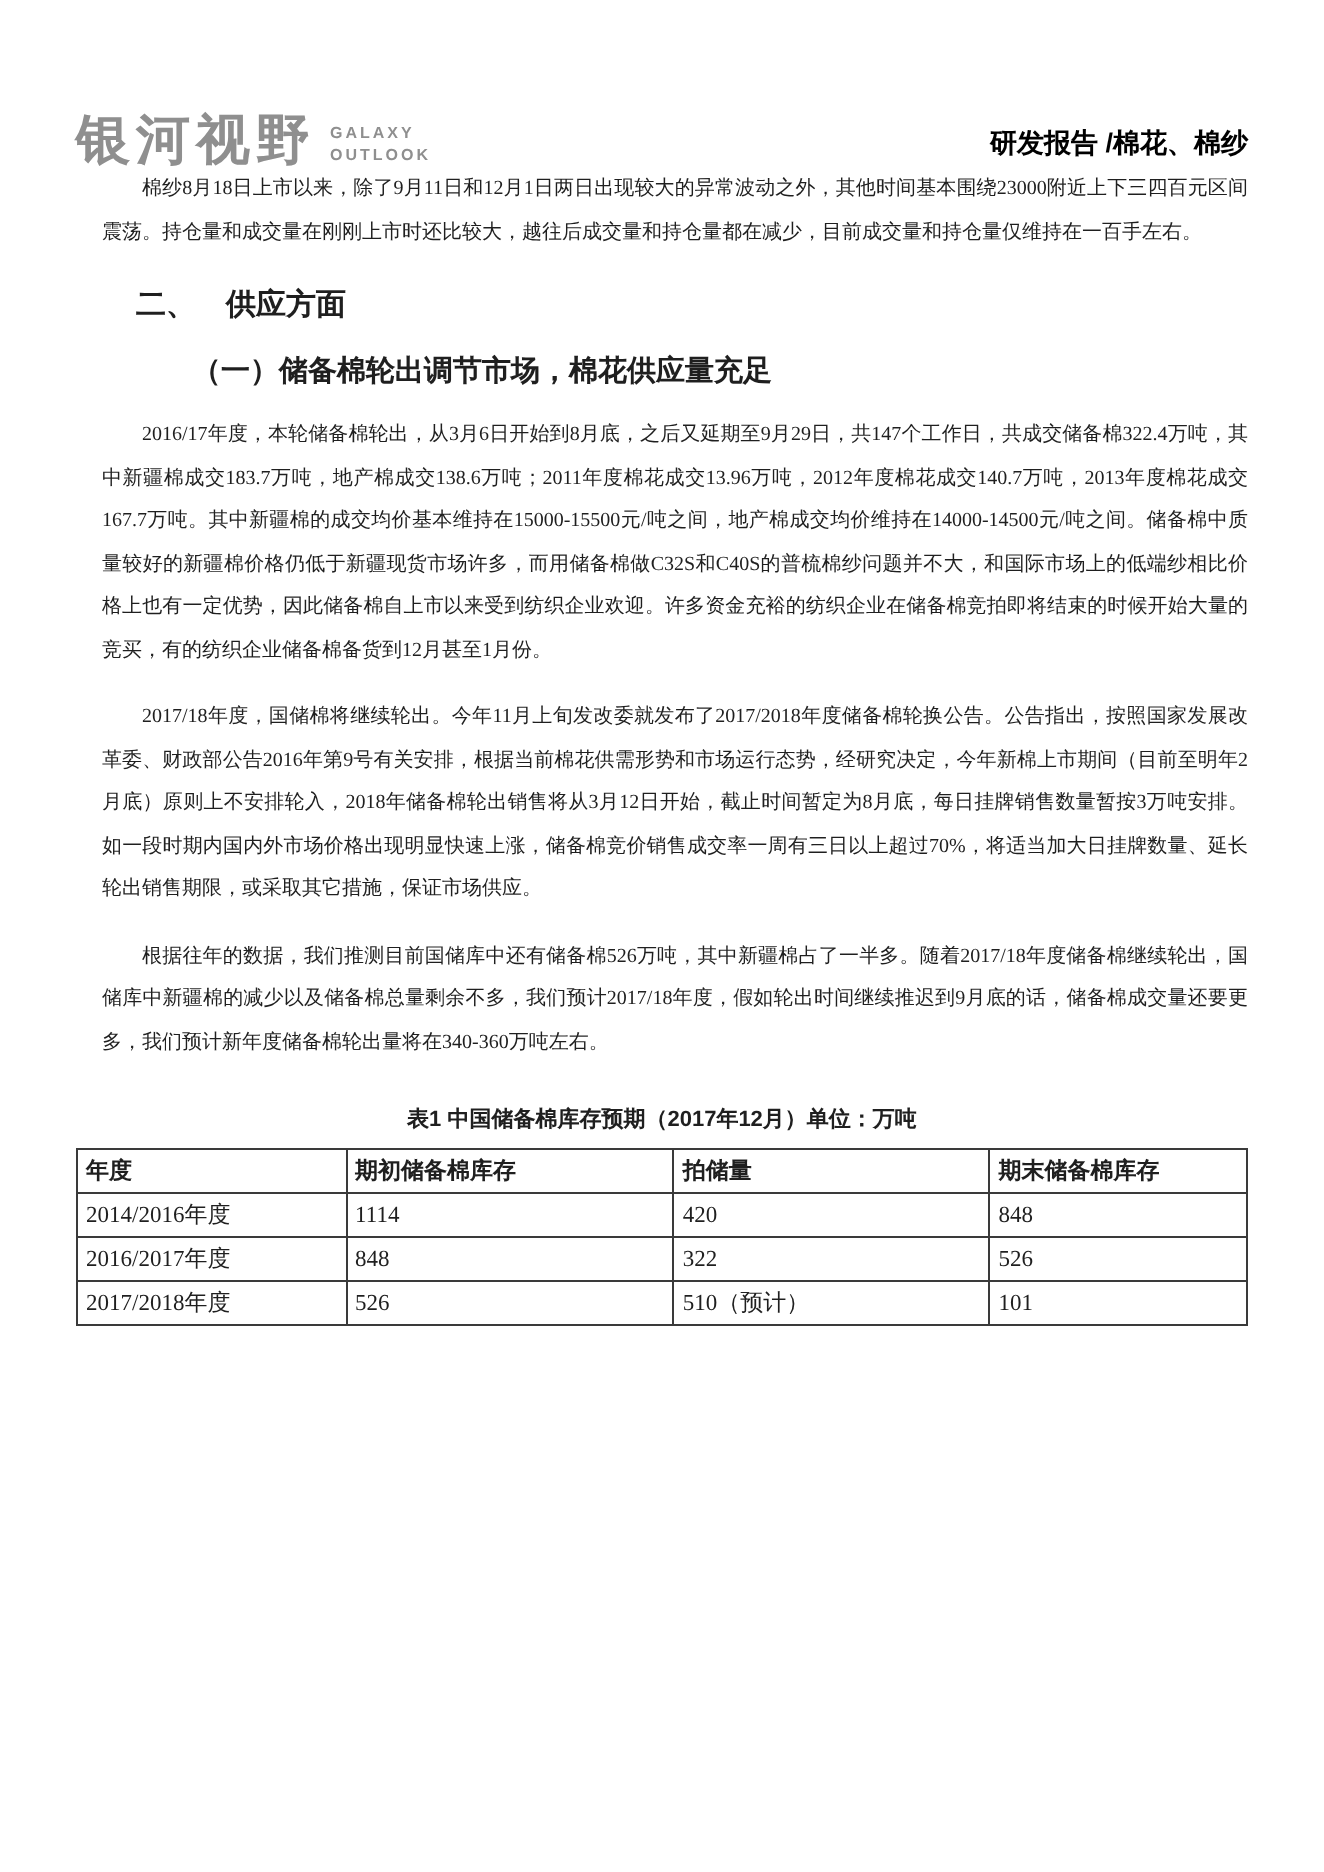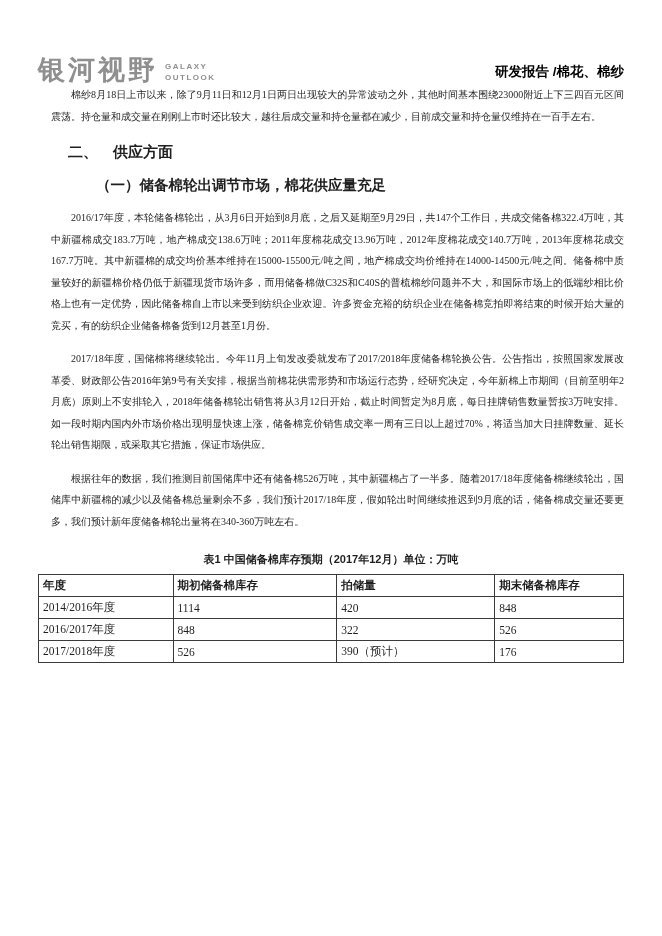--- a/index.html
+++ b/index.html
@@ -159,19 +159,19 @@
       </tr>
       <tr>
         <td>2016/2017年度</td>
         <td>848</td>
         <td>322</td>
         <td>526</td>
       </tr>
       <tr>
         <td>2017/2018年度</td>
         <td>526</td>
-        <td>390（预计）</td>
-        <td>176</td>
+        <td>510（预计）</td>
+        <td>101</td>
       </tr>
     </tbody>
   </table>
 
 </div>
 
 </body></html>

